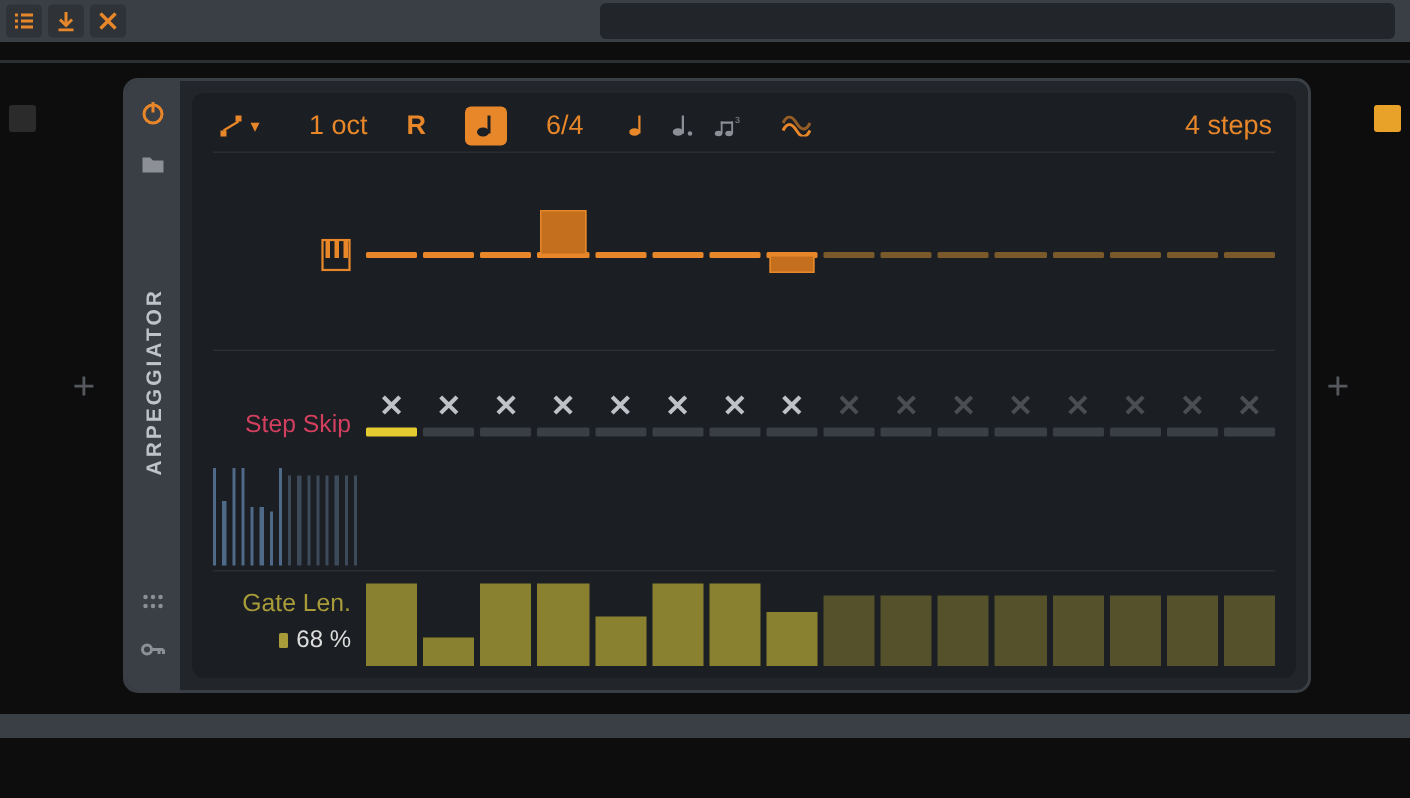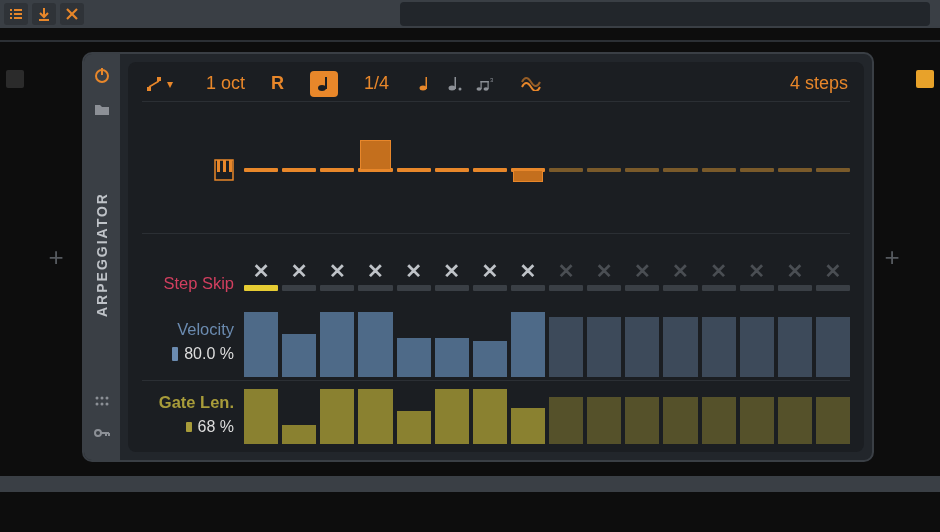--- a/index.html
+++ b/index.html
@@ -151,21 +151,21 @@
     display: flex;
     flex-direction: column;
     align-items: flex-end;
     justify-content: center;
     gap: 6px;
     padding-right: 4px;
   }
   .lane-label .title { color: #ccc; font-size: 16.5px; font-weight: 500; }
   .lane-label .title.red { color: #d23f5f; }
   .lane-label .title.blue { color: #6b8bb0; }
-  .lane-label .title.olive { color: #a89c3a; font-weight: bold; }
+  .lane-label .title.olive { color: #a89c3a; }
   .lane-label .val-row { display:flex; align-items:center; gap:6px; }
   .lane-label .chip { width: 6px; border-radius: 1px; }
   .lane-label .chip.blue { height: 14px; background:#6b8bb0; }
   .lane-label .chip.olive { height: 10px; background:#a89c3a; }
   .lane-label .val { color:#ddd; font-size:16px; }
 
   .steps {
     display: grid;
     grid-template-columns: repeat(16, 1fr);
     gap: 4px;
@@ -310,21 +310,21 @@
           <span class="icon caret">▾</span>
         </div>
         <span class="txt">1 oct</span>
         <span class="txt" style="font-weight:700">R</span>
         <span class="active-btn">
           <svg width="14" height="16" viewBox="0 0 14 16" fill="#1b1e22">
               <ellipse cx="5" cy="12" rx="4" ry="3"></ellipse>
               <rect x="8" y="1" width="2" height="12"></rect>
             </svg>
         </span>
-        <span class="txt">1/4</span>
+        <span class="txt">6/4</span>
         <div class="group">
           <span class="icon">
             <svg width="12" height="16" viewBox="0 0 12 16" fill="#e8872a">
                 <ellipse cx="4" cy="12" rx="3.5" ry="2.5"></ellipse>
                 <rect x="6.5" y="1" width="1.5" height="12"></rect>
               </svg>
           </span>
           <span class="icon" style="color:#8c9096">
             <svg width="14" height="16" viewBox="0 0 14 16" fill="#8c9096">
                 <ellipse cx="4" cy="12" rx="3.5" ry="2.5"></ellipse>
@@ -486,27 +486,20 @@
               <div class="skip-bar"></div>
             </div>
             <div class="skip-cell">
               <div class="skip-x off">✕</div>
               <div class="skip-bar"></div>
             </div>
           </div>
       </div>
 
       <div class="lane vel-lane">
-        <div class="lane-label">
-          <span class="title blue">Velocity</span>
-          <span class="val-row">
-              <span class="chip blue"></span>
-              <span class="val">80.0 %</span>
-            </span>
-        </div>
         <div class="steps" id="vel-steps">
             <div class="vel-cell">
               <div class="vel-bar" style="height: 64.8px;"></div>
             </div>
             <div class="vel-cell">
               <div class="vel-bar" style="height: 43.2px;"></div>
             </div>
             <div class="vel-cell">
               <div class="vel-bar" style="height: 64.8px;"></div>
             </div>

